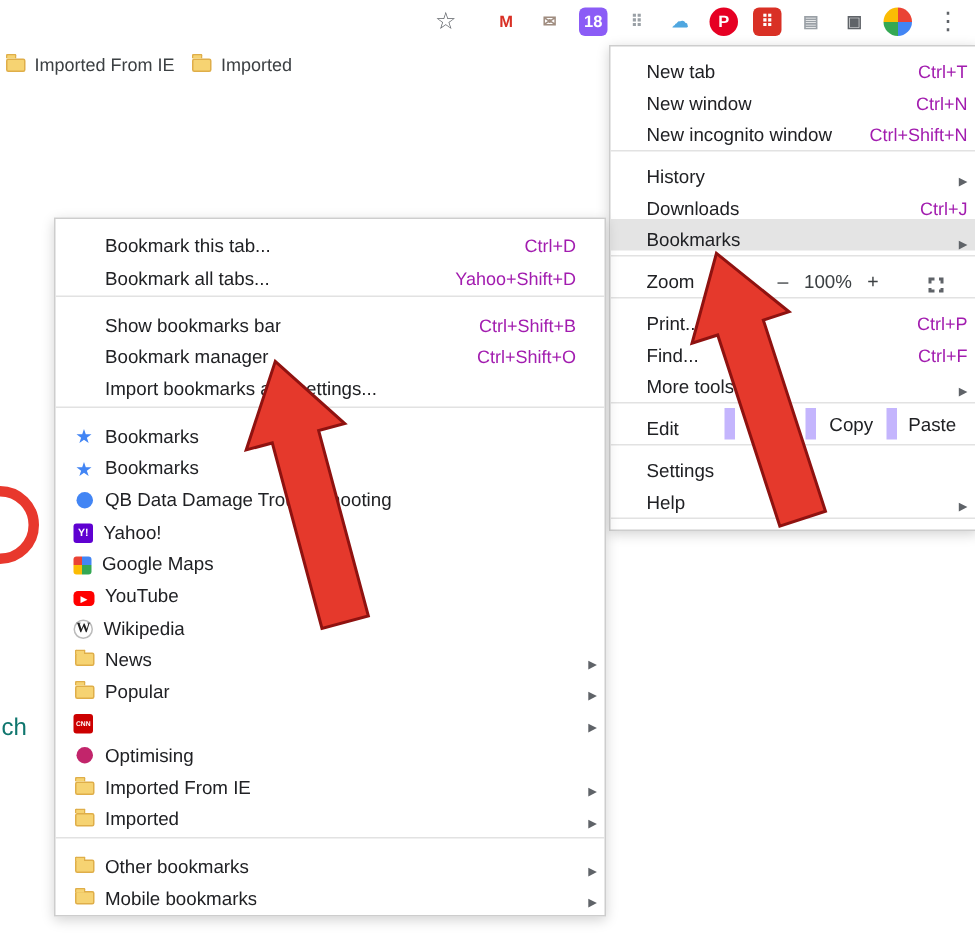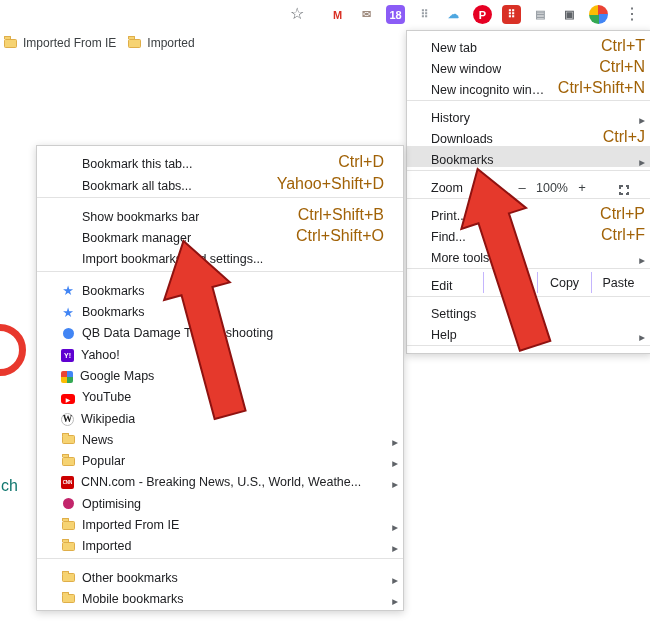--- a/index.html
+++ b/index.html
@@ -25,25 +25,25 @@
   .bg-ring{position:absolute;left:-26px;top:324px;width:52px;height:52px;border:7px solid #e8382d;border-radius:50%}
   .bg-ch{position:absolute;left:1px;top:477px;font-size:16px;color:#0f766e}
 
   
   .panel{position:absolute;background:#fff;border:1px solid #cdcdcd;box-shadow:0 2px 8px rgba(0,0,0,.18)}
   #main-menu{left:406px;top:30px;width:246px;padding:3px 0 4px;z-index:10}
   #bookmarks-submenu{left:36px;top:145px;width:368px;padding:4px 0;z-index:12}
 
   .mrow{display:flex;align-items:flex-end;font-size:12.5px;color:#202124;cursor:pointer;white-space:nowrap}
   #main-menu .mrow{height:21px;padding:0 6px 0 24px}
-  #bookmarks-submenu .mrow{height:21.3px;padding:0 5px 0 24px}
+  #bookmarks-submenu .mrow{height:21.3px;padding:0 5px 0 12px}
   .mrow.highlight{background:var(--highlight,#e4e4e4)}
   .mspacer{flex:1}
   .mlabel{overflow:hidden;text-overflow:ellipsis}
-  .msc{color:#a16207;font-size:16px;margin-left:12px}
+  .msc{color:#a21caf;font-size:12px;margin-left:12px}
   .marrow{color:#5f6368;font-size:7.5px;margin-left:6px}
   #bookmarks-submenu .marrow{width:9px;text-align:right;margin-left:5px}
   .msep{border-top:1px solid #e2e2e2;margin:3px 0}
   #bookmarks-submenu .msep{margin:4.5px 0}
 
   
   .fi{width:14px;height:14px;margin-right:7px;flex:none;display:flex;align-items:center;justify-content:center;font-size:9px}
   .fi-star{color:#4285f4;font-size:13px}
   .fi-blue-dot::before{content:"";width:11px;height:11px;border-radius:50%;background:#4285f4}
   .fi-pink-dot::before{content:"";width:11px;height:11px;border-radius:50%;background:#c2256b}
@@ -52,21 +52,21 @@
   .fi-youtube{background:#ff0000;color:#fff;border-radius:3px;width:14px;height:10px;font-size:6px}
   .fi-wikipedia{background:#fff;border:1px solid #bbb;border-radius:50%;color:#222;font-family:"Liberation Serif",serif;font-weight:bold;font-size:9.5px;width:13px;height:13px}
   .fi-cnn{background:#cc0000;color:#fff;font-weight:bold;font-size:4.5px;width:13px;height:13px;border-radius:2px;letter-spacing:0}
 
   
   .zoombtn{width:22px;text-align:center;font-size:13px;color:#3c4043;cursor:pointer}
   .zoomval{width:38px;text-align:center;color:#3c4043}
   .fsicon{position:relative;width:10px;height:10px;border:2px solid #5f6368;margin:0 16px 0 26px;cursor:pointer;flex:none}
   .fsicon::before{content:"";position:absolute;left:-3px;right:-3px;top:1.5px;bottom:1.5px;background:#fff}
   .fsicon::after{content:"";position:absolute;top:-3px;bottom:-3px;left:1.5px;right:1.5px;background:#fff}
-  .editbtn{width:54px;height:100%;display:flex;align-items:center;justify-content:center;border-left:1px solid #c4b5fd;cursor:pointer}
+  .editbtn{width:54px;height:100%;display:flex;align-items:center;justify-content:center;border-left:7px solid #c4b5fd;cursor:pointer}
 
   
   .arrows{position:absolute;left:0;top:0;z-index:50;pointer-events:none}
 </style>
 </head>
 <body style="--highlight: #e4e4e4;">
 
 <div class="toolbar">
   <span class="tb-star">☆</span>
   <div class="ext-wrap">
@@ -265,21 +265,20 @@
     <div class="mrow">
       <span class="fi fi-folder">
         <i class="icon-folder"></i>
       </span>
       <span class="mlabel">Popular</span>
       <span class="mspacer"></span>
       <span class="marrow">▶</span>
     </div>
     <div class="mrow">
       <span class="fi fi-cnn">CNN</span>
-      <span class="mlabel">CNN.com - Breaking News, U.S., World, Weathe...</span>
       <span class="mspacer"></span>
       <span class="marrow">▶</span>
     </div>
     <div class="mrow">
       <span class="fi fi-pink-dot"></span>
       <span class="mlabel">Optimising</span>
       <span class="mspacer"></span>
       <span class="marrow"></span>
     </div>
     <div class="mrow">

